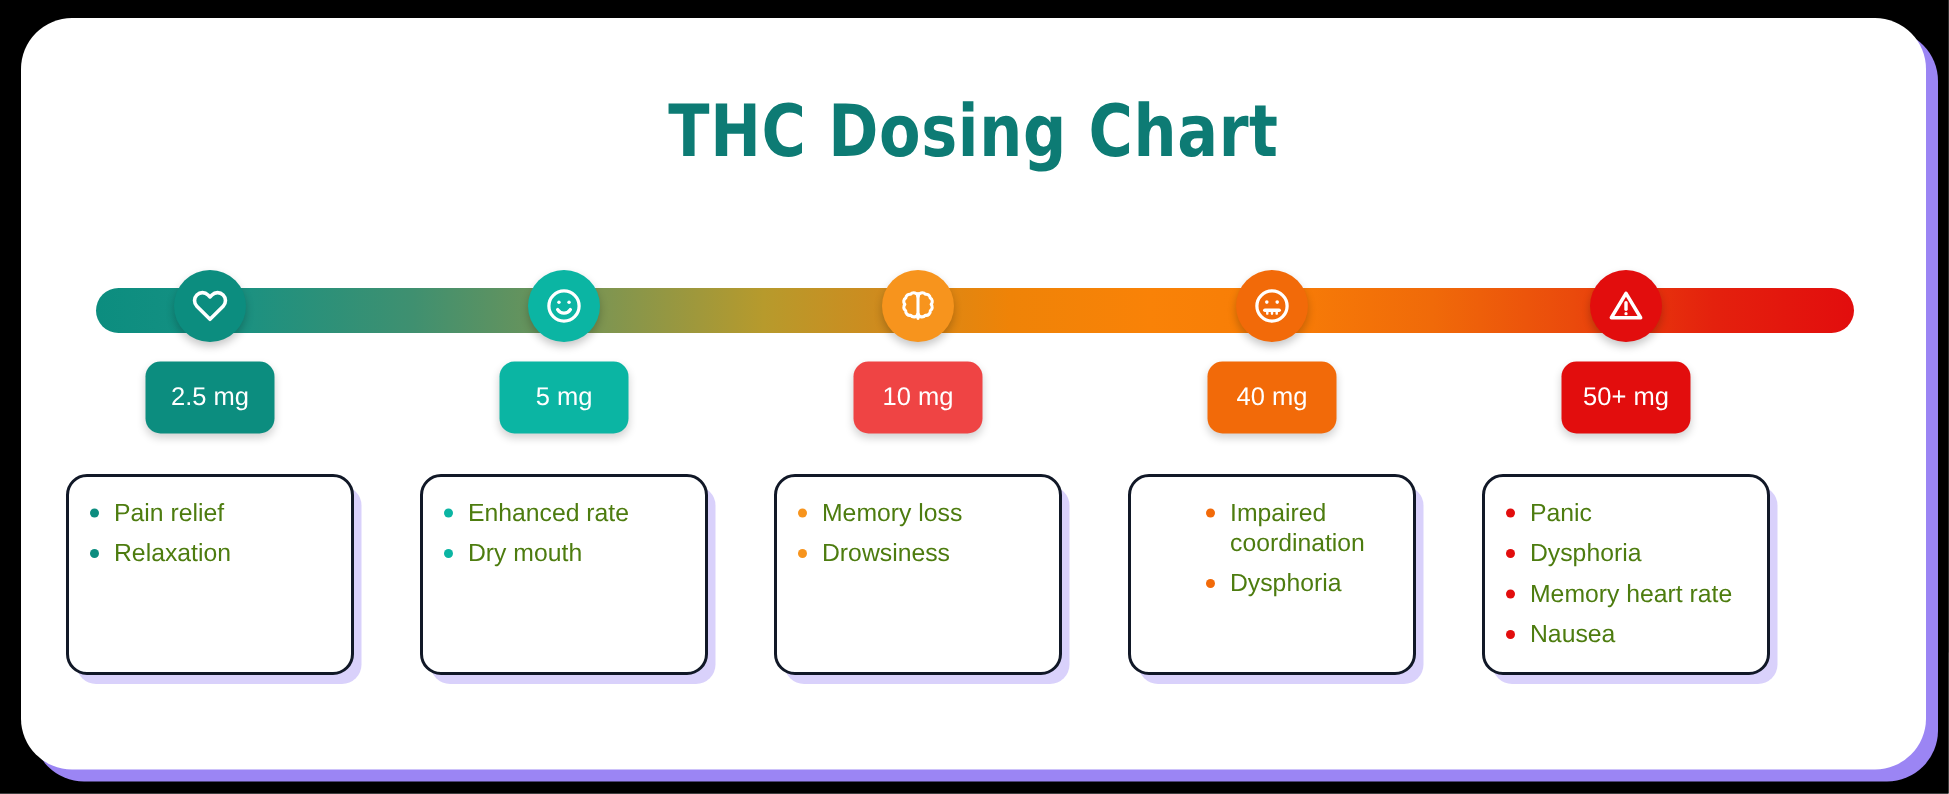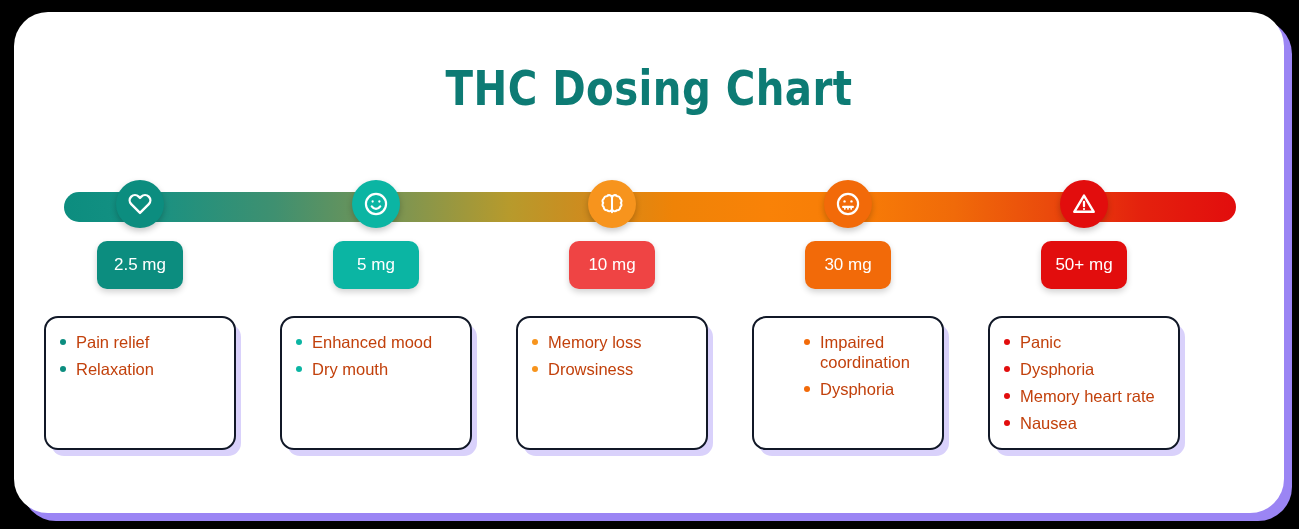--- a/index.html
+++ b/index.html
@@ -145,21 +145,21 @@
   }
   .effect-list {
     margin: 0;
     padding: 0;
     list-style: none;
   }
   .effect-item {
     position: relative;
     padding-left: 18px;
     margin-bottom: 7px;
-    color: #c2410c;
+    color: #4d7c0f;
     font-size: 16.5px;
     line-height: 1.22;
     font-family: "Liberation Sans", sans-serif;
   }
   .effect-item:last-child { margin-bottom: 0; }
   .effect-bullet {
     position: absolute;
     left: 2px;
     top: 7px;
     width: 6px;
@@ -227,33 +227,33 @@
               </svg>
             </span>
           </div>
         </div>
     </div>
 
     <div id="pill-layer">
         <div class="dose-pill" style="left: 126px; background: rgb(12, 141, 127);">2.5 mg</div>
         <div class="dose-pill" style="left: 362px; background: rgb(11, 181, 163);">5 mg</div>
         <div class="dose-pill" style="left: 598px; background: #ef4444;">10 mg</div>
-        <div class="dose-pill" style="left: 834px; background: rgb(242, 106, 9);">30 mg</div>
+        <div class="dose-pill" style="left: 834px; background: rgb(242, 106, 9);">40 mg</div>
         <div class="dose-pill" style="left: 1070px; background: rgb(226, 13, 13);">50+ mg</div>
       </div>
     <div id="card-layer">
         <div class="effect-card" style="left: 126px;">
           <ul class="effect-list">
             <li class="effect-item"><span class="effect-bullet" style="background: rgb(12, 141, 127);"></span><span>Pain relief</span></li>
             <li class="effect-item"><span class="effect-bullet" style="background: rgb(12, 141, 127);"></span><span>Relaxation</span></li>
           </ul>
         </div>
         <div class="effect-card" style="left: 362px;">
           <ul class="effect-list">
-            <li class="effect-item"><span class="effect-bullet" style="background: rgb(11, 181, 163);"></span><span>Enhanced mood</span></li>
+            <li class="effect-item"><span class="effect-bullet" style="background: rgb(11, 181, 163);"></span><span>Enhanced rate</span></li>
             <li class="effect-item"><span class="effect-bullet" style="background: rgb(11, 181, 163);"></span><span>Dry mouth</span></li>
           </ul>
         </div>
         <div class="effect-card" style="left: 598px;">
           <ul class="effect-list">
             <li class="effect-item"><span class="effect-bullet" style="background: rgb(247, 148, 29);"></span><span>Memory loss</span></li>
             <li class="effect-item"><span class="effect-bullet" style="background: rgb(247, 148, 29);"></span><span>Drowsiness</span></li>
           </ul>
         </div>
         <div class="effect-card" style="left: 834px; padding-left: 48px;">

